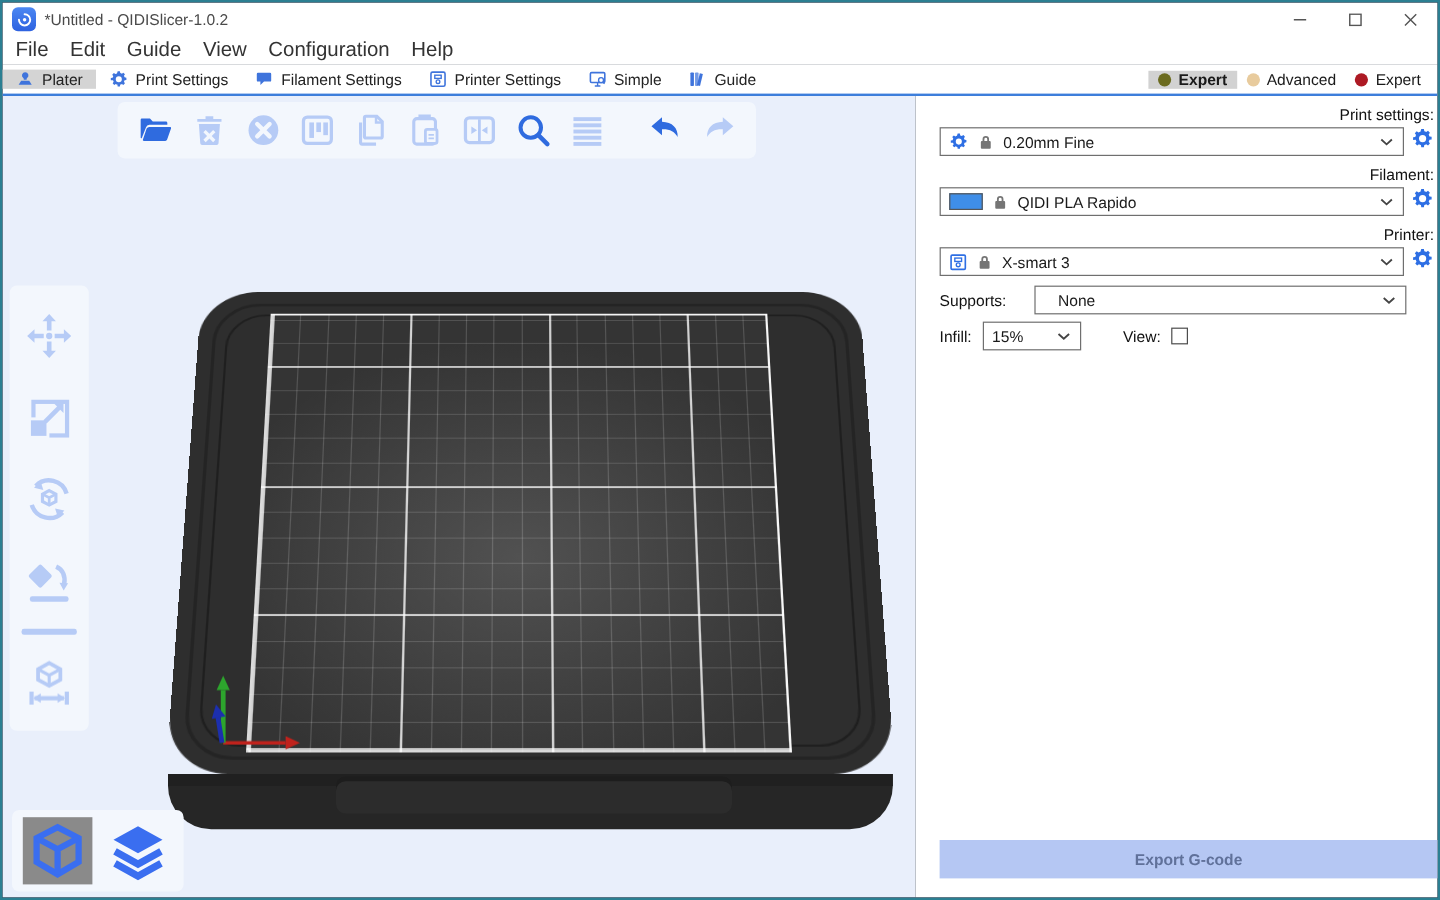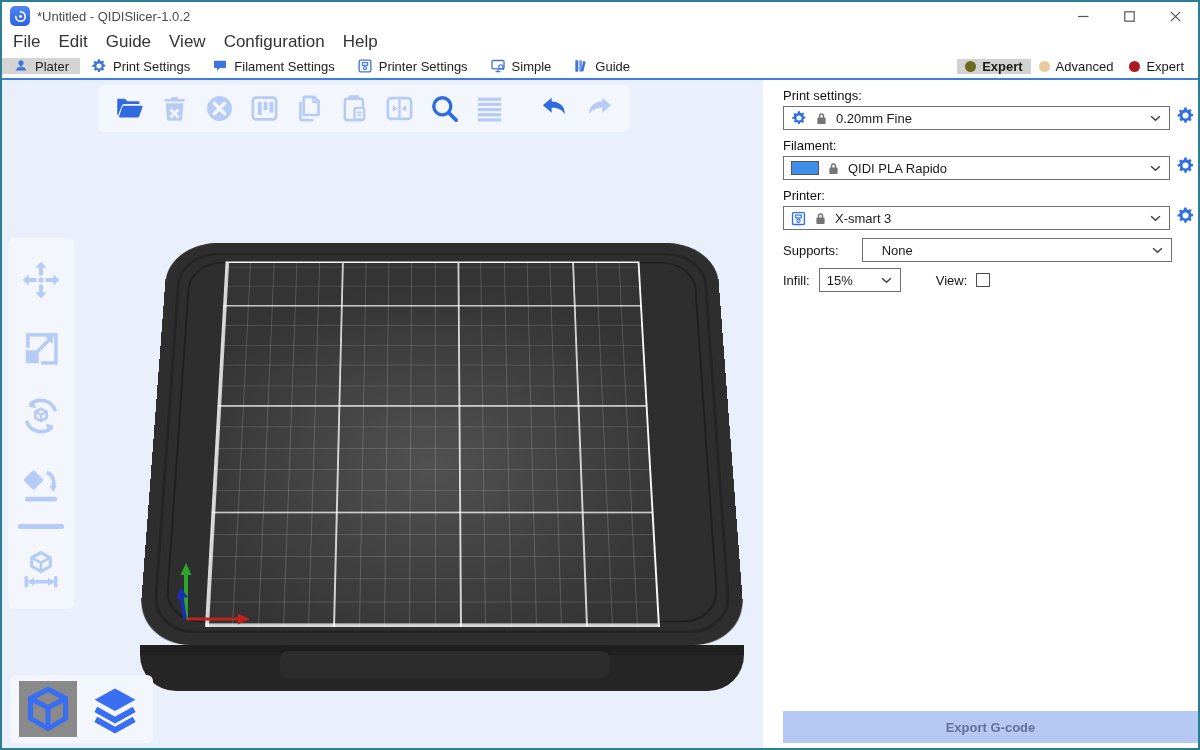--- a/index.html
+++ b/index.html
@@ -69,41 +69,41 @@
              repeating-linear-gradient(90deg, rgba(255,255,255,0.75) 0 1.6px, transparent 1.6px 126.5px),
              repeating-linear-gradient(0deg, rgba(255,255,255,0.7) 0 1.6px, transparent 1.6px 126.5px),
              repeating-linear-gradient(90deg, rgba(255,255,255,0.17) 0 1px, transparent 1px 25.3px),
              repeating-linear-gradient(0deg, rgba(255,255,255,0.15) 0 1px, transparent 1px 25.3px),
              radial-gradient(ellipse 62% 52% at 50% 58%, #515151, #3c3c3c 72%, #343434);
          }
   .axes { position:absolute; left:44px; top:341px; width:84px; height:72px; }
 
   
   .rightpanel { flex:1; background:#fff; position:relative; padding:4px 3px 0 20px; font-size:13px; color:#111; }
-  .rp-label { margin:4px 0 3px; }
+  .rp-label { margin:4px 0 3px;text-align:right; }
   .combo-row { display:flex; gap:6px; }
   .combo { flex:1; height:24px; border:1px solid #6f6f6f; background:#fff; display:flex; align-items:center; gap:8px; padding:0 8px 0 7px; }
   .combo .val { color:#1a1a1a; }
   .combo .chev { margin-left:auto; }
   .chev svg { width:11px; height:7px; display:block; }
   .gearbtn { width:19px; height:19px; color:#2e6fe4; flex:0 0 auto; display:flex; }
   .gearbtn svg, .combo-gear svg { width:100%; height:100%; }
   .combo-gear { width:16px; height:16px; color:#2e6fe4; flex:0 0 auto; }
   .lock { width:13px; height:14px; color:#757575; flex:0 0 auto; }
   .lock svg { width:100%; height:100%; }
   .swatch { width:28px; height:14px; border:1px solid #555; flex:0 0 auto; }
   .printer-mini { width:15px; height:15px; color:#2e6fe4; flex:0 0 auto; }
   .printer-mini svg { width:100%; height:100%; }
   .row-supports { display:flex; align-items:center; margin-top:8px; margin-right:2px; gap:23px; }
   .combo-supports { flex:1; }
   .row-infill { display:flex; align-items:center; margin-top:6px; gap:9px; }
   .combo-infill { width:82px; flex:0 0 auto; }
   .brim-label { margin-left:26px; }
   .checkbox { width:14px; height:14px; border:1px solid #4d4d4d; background:#fff; display:inline-block; }
-  .export-btn { position:absolute; left:20px; right:0; bottom:5px; height:32px; background:#b5c7f3; color:#60719a; font-weight:bold; font-size:13px; display:flex; align-items:center; justify-content:center; border:none; }
+  .export-btn { position:absolute; left:20px; right:0; bottom:16px; height:32px; background:#b5c7f3; color:#60719a; font-weight:bold; font-size:13px; display:flex; align-items:center; justify-content:center; border:none; }
 </style>
 </head>
 <body>
 
 <div class="window">
 
   <div class="titlebar">
     <div class="appicon">
       <svg viewBox="0 0 24 24">
           <path d="M12 4.5A7.5 7.5 0 1 1 4.5 12" stroke="#fff" stroke-width="2.6" fill="none" stroke-linecap="round"></path>

